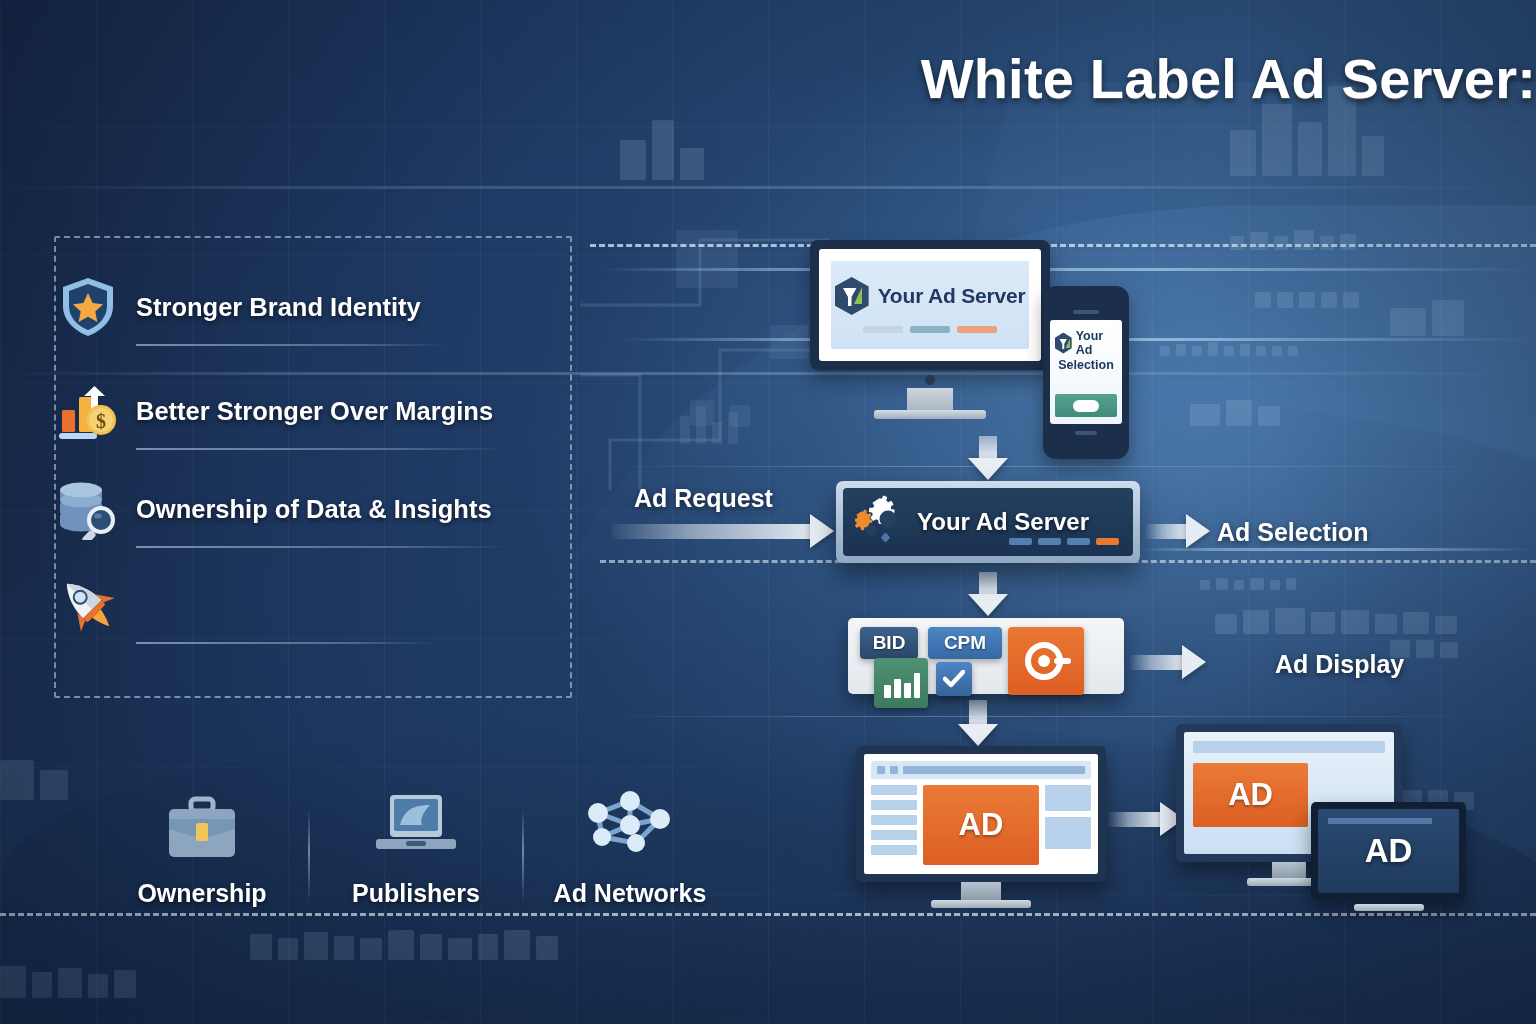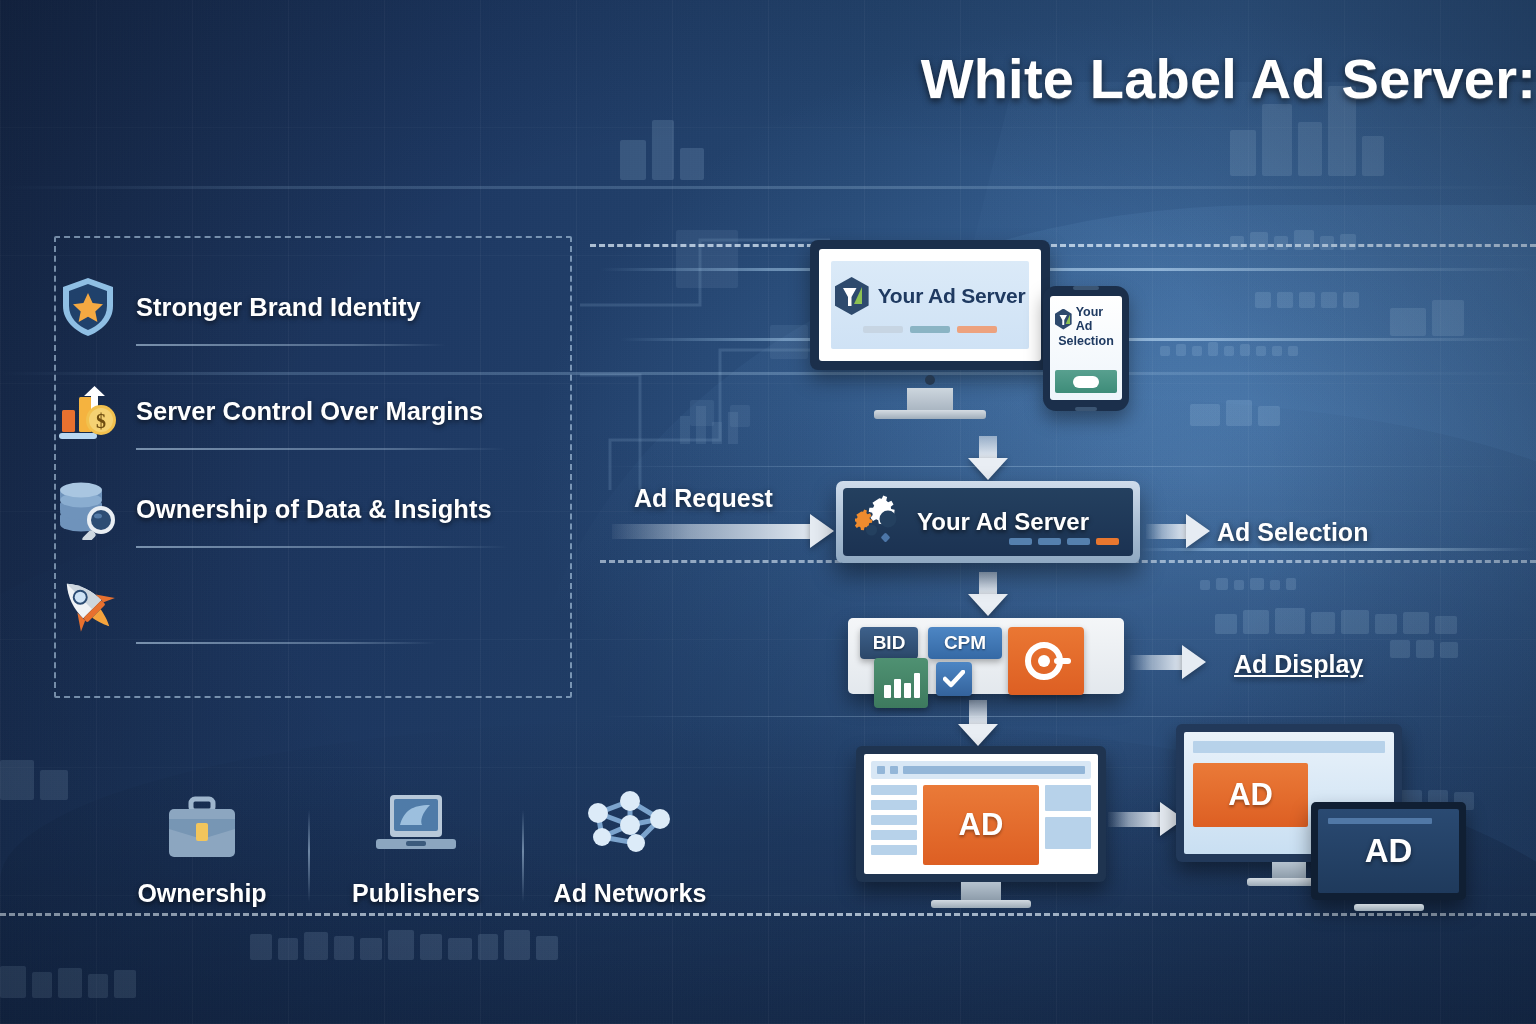--- a/index.html
+++ b/index.html
@@ -208,21 +208,21 @@
   .brandrow { display: flex; align-items: center; gap: 9px; }
   .brandname { font-size: 21px; font-weight: bold; color: #1f3a61; letter-spacing: -.2px; }
   .barrow { display: flex; gap: 7px; margin-top: 11px; }
   .barrow i { display:block; width: 40px; height: 7px; border-radius: 2px; }
   .mon-neck { width: 46px; height: 22px; margin: 0 auto; background: linear-gradient(180deg,#cdd6de,#aab6c2); }
   .mon-base { width: 112px; height: 9px; margin: 0 auto; border-radius: 3px; background: linear-gradient(180deg,#d5dce3,#9fadba); }
   .mon-dot { width: 10px; height: 10px; border-radius: 50%; background: #25384f; margin: 5px auto 3px; }
 
   .phone { position: absolute; left: 243px; top: 54px; width: 86px; }
   .ph-body {
-    background: #1b2f4b; border-radius: 13px; padding: 0 7px;
+    background: #1b2f4b; border-radius: 13px; padding: 24px 7px;
     box-shadow: 0 9px 18px rgba(0,0,0,.35);
   }
   .ph-screen {
     background: linear-gradient(180deg,#ffffff 0%, #eef5fb 100%);
     border-radius: 3px; height: 104px; padding: 9px 5px 7px;
     display: flex; flex-direction: column; align-items: center;
   }
   .ph-brandrow { display:flex; align-items:center; gap:4px; }
   .ph-t1 { font-size: 12.5px; font-weight: bold; color:#1f3a61; }
   .ph-t2 { font-size: 12.5px; font-weight: bold; color:#1f3a61; margin-top: 1px; }
@@ -491,21 +491,21 @@
         <svg width="66" height="62" viewBox="0 0 66 62">
           <rect x="7" y="30" width="13" height="22" rx="1.5" fill="#e8712f"></rect>
           <rect x="24" y="17" width="13" height="35" rx="1.5" fill="#f5b33f"></rect>
           <rect x="4" y="53" width="38" height="6" rx="3" fill="#b9d8f1"></rect>
           <path d="M45 22 V6 H38 L48.5 -4 L59 6 H52 V22 Z" transform="translate(-9,10)" fill="#ffffff"></path>
           <circle cx="46" cy="40" r="15" fill="#f2c14e"></circle>
           <circle cx="46" cy="40" r="12" fill="#f5d273"></circle>
           <text x="46" y="47.5" font-family="Liberation Serif, serif" font-size="20" font-weight="bold" fill="#6e4d10" text-anchor="middle">$</text>
         </svg>
       </span>
-      <span class="b-text">Server Control Over Margins</span>
+      <span class="b-text">Better Stronger Over Margins</span>
       <span class="b-rule" style="width:370px;"></span>
     </div>
 
     <div class="benefit" style="top:228px;">
       <span class="b-icon">
         <svg width="64" height="62" viewBox="0 0 64 62">
           <g fill="#6f93bb">
             <rect x="4" y="36" width="42" height="10" rx="2"></rect>
             <ellipse cx="25" cy="46" rx="21" ry="7.5"></ellipse>
             <rect x="4" y="24" width="42" height="10" rx="2"></rect>
@@ -717,21 +717,21 @@
           <circle cx="23" cy="24" r="6" fill="#ffffff"></circle>
           <path d="M36 24 H47" stroke="#ffffff" stroke-width="6" stroke-linecap="round"></path>
         </svg>
       </span>
     </div>
 
     <div class="arrow-h" style="left:1130px; top:645px; width:76px;">
       <span class="shaft"></span>
         <span class="head"></span>
     </div>
-    <div class="flow-label" style="left:1234px; top:650px;text-decoration:underline;">Ad Display</div>
+    <div class="flow-label" style="left:1275px; top:650px;">Ad Display</div>
 
     <div class="arrow-v" style="left:958px; top:700px; height:46px;">
       <span class="shaft"></span>
         <span class="head"></span>
     </div>
 
     <div class="arrow-h" style="left:1108px; top:802px; width:76px;">
       <span class="shaft"></span>
         <span class="head"></span>
     </div>

